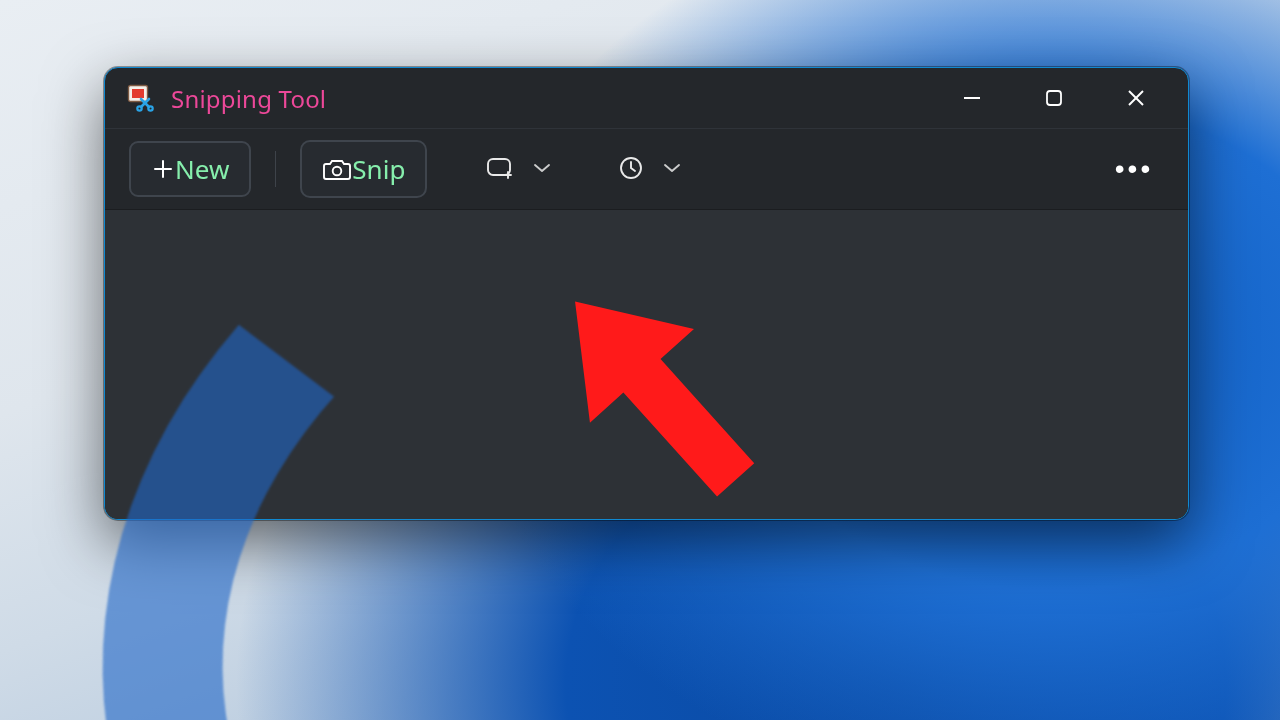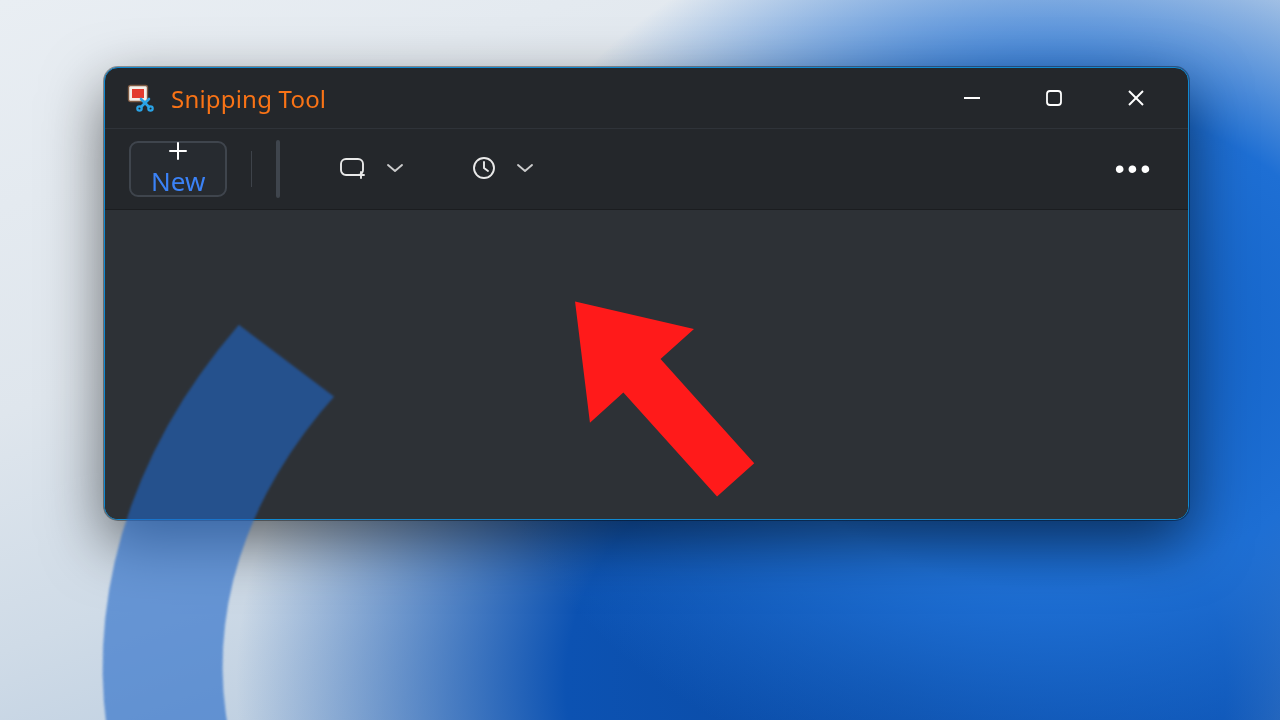--- a/index.html
+++ b/index.html
@@ -59,21 +59,21 @@
     align-items: center;
     height: 60px;
     padding: 0 14px 0 22px;
     gap: 16px;
   }
   .app-icon {
     width: 28px; height: 28px;
     display: flex; align-items: center; justify-content: center;
     flex-shrink: 0;
   }
-  .app-title { font-size: 24px; font-weight: 400; color: #f97316; letter-spacing: 0.2px; text-align: right; }
+  .app-title { font-size: 24px; font-weight: 400; color: #ec4899; letter-spacing: 0.2px; text-align: right; }
 
   .titlecontrols { margin-left: auto; display: flex; align-items: center; gap: 6px; }
   .titlecontrols button {
     width: 76px; height: 48px;
     background: transparent; border: none; color: #ffffff;
     display: flex; align-items: center; justify-content: center;
     cursor: default;
   }
   .titlecontrols svg { display: block; }
 
@@ -89,25 +89,24 @@
     background: #24272b;
   }
   .tbtn {
     display: inline-flex;
     align-items: center;
     justify-content: center;
     height: 56px;
     padding: 0 20px;
     border-radius: 9px;
     font-size: 26px;
-    color: #3b82f6;
+    color: #86efac;
     background: transparent;
     border: 2px solid transparent;
     position: relative;
-    flex-direction: column;
   }
   .tbtn.framed { border-color: #3f454d; background: #272b30; }
   .tbtn .ico { display: flex; align-items: center; justify-content: center; }
 
   .vsep {
     width: 1px; height: 36px;
     background: #3e434a;
     margin: 0 14px;
   }
 
@@ -209,20 +208,29 @@
         <svg width="24" height="24" viewBox="0 0 24 24">
             <path d="M12 4v16M4 12h16" stroke="#ffffff" stroke-width="2" stroke-linecap="round"></path>
           </svg>
       </span>
       <span>New</span>
     </div>
 
     <div class="vsep"></div>
 
     <div class="seggroup">
+      <div class="tbtn">
+        <span class="ico">
+          <svg width="30" height="26" viewBox="0 0 30 26">
+            <path d="M4 8h4l2-3h10l2 3h4a2 2 0 0 1 2 2v11a2 2 0 0 1-2 2H4a2 2 0 0 1-2-2V10a2 2 0 0 1 2-2z" fill="none" stroke="#ffffff" stroke-width="1.9"></path>
+            <circle cx="15" cy="15" r="4.3" fill="none" stroke="#ffffff" stroke-width="1.9"></circle>
+          </svg>
+        </span>
+        <span>Snip</span>
+      </div>
     </div>
 
     <div style="width:28px"></div>
 
     <button class="dropbtn">
       <span class="ico">
         <svg width="30" height="26" viewBox="0 0 30 26">
           <rect x="3" y="4" width="22" height="16" rx="5" fill="none" stroke="#e9e9e9" stroke-width="1.9"></rect>
           <g stroke="#e9e9e9" stroke-width="1.9" stroke-linecap="round">
             <line x1="23" y1="17" x2="23" y2="23"></line>

